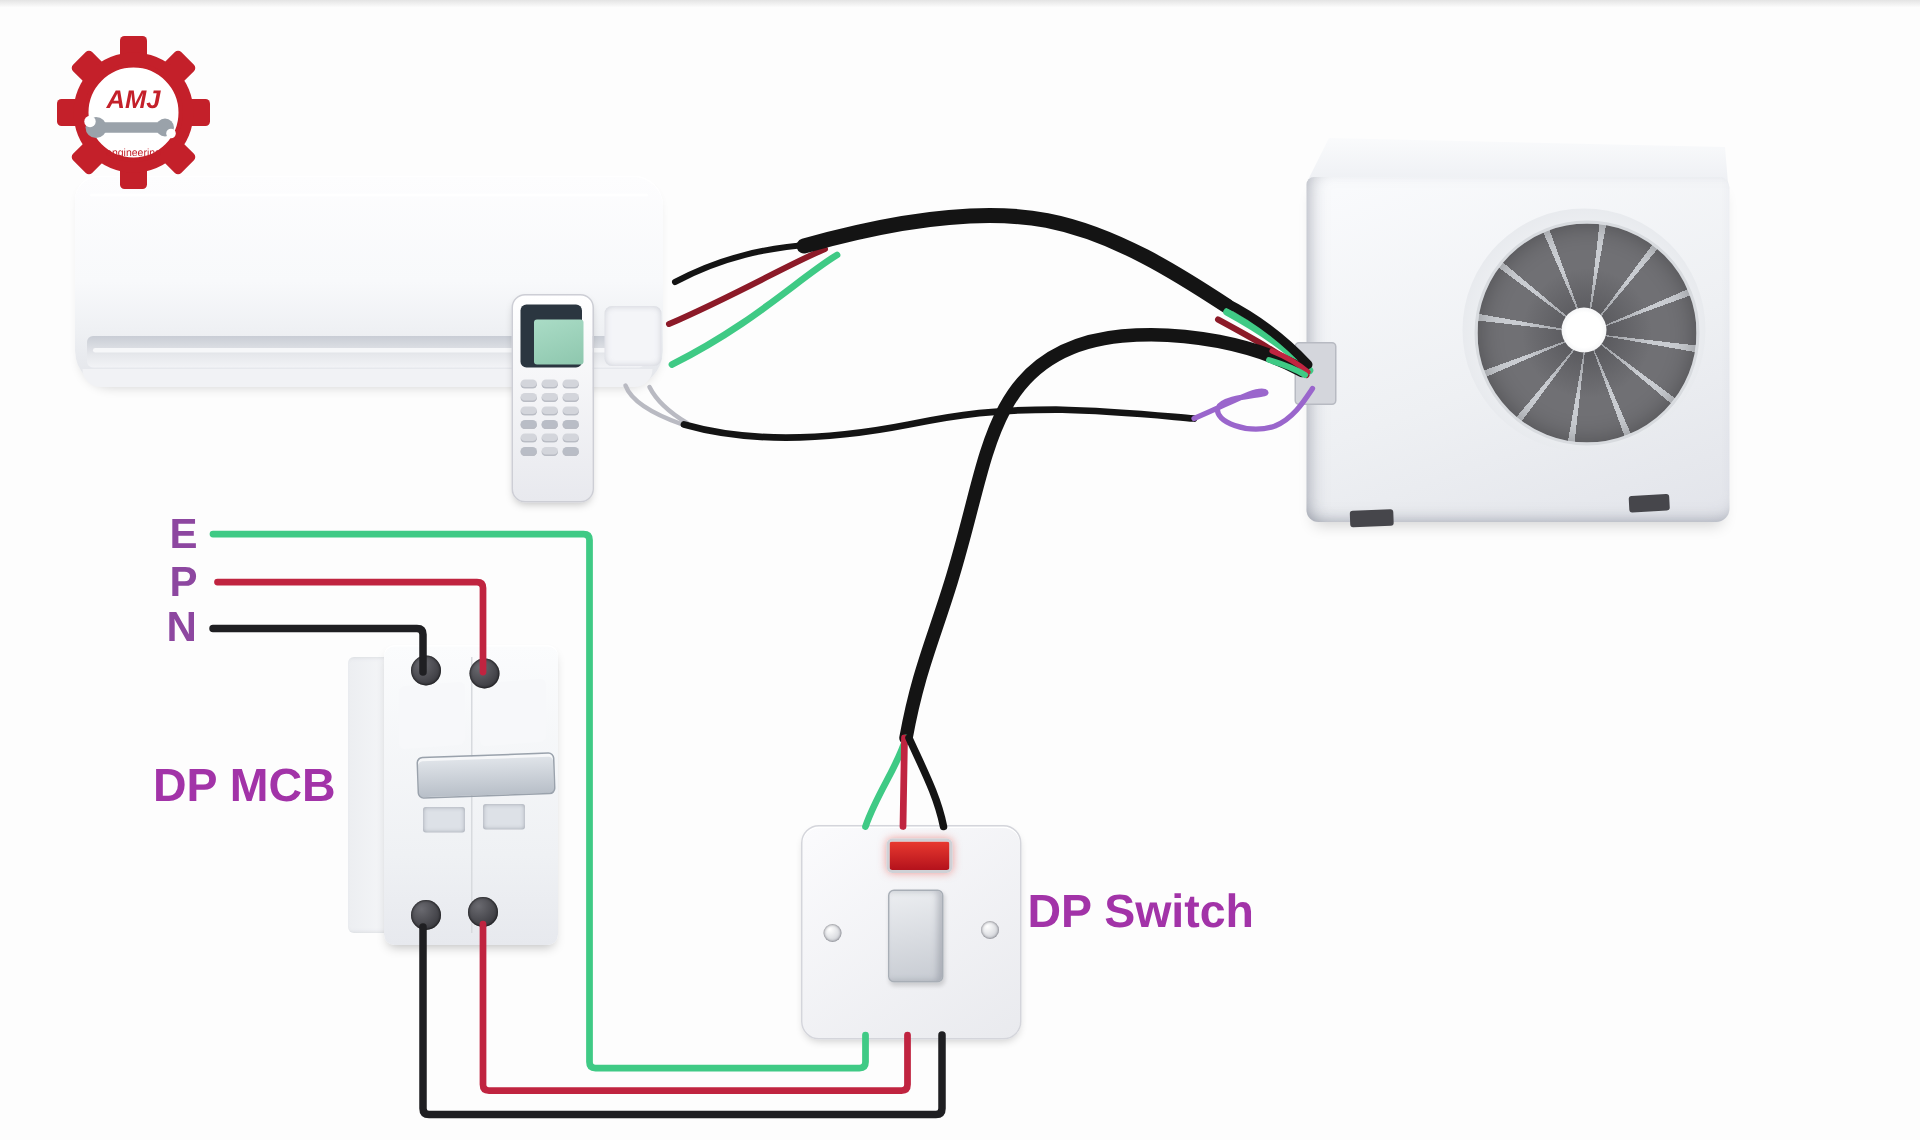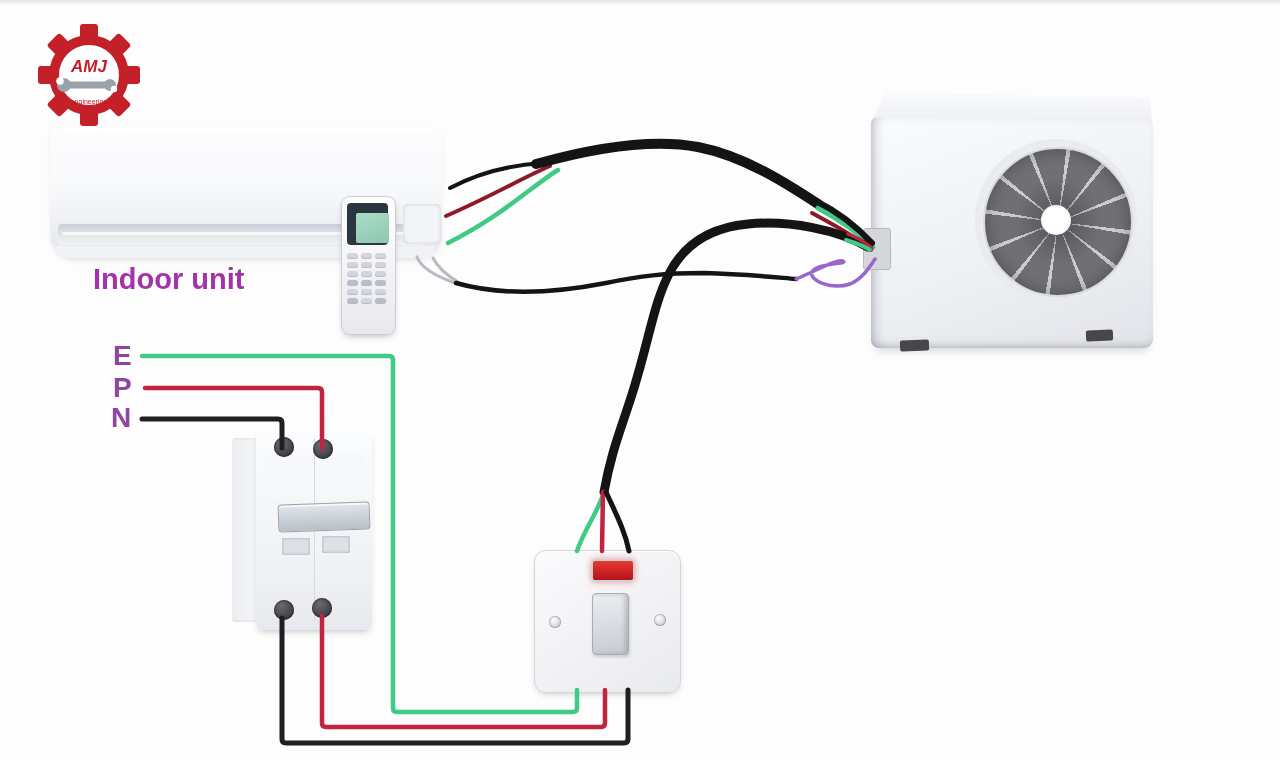--- a/index.html
+++ b/index.html
@@ -254,19 +254,20 @@
     <path d="M606,492 C616,514 625,531 629,551" stroke-width="5" stroke="#141414"></path>
 
     <path d="M142,356 L389,356 Q393,356 393,360 L393,708 Q393,712 397,712 L573,712 Q577,712 577,708 L577,690" stroke-width="4.5" stroke="#3fca85"></path>
     <path d="M145,388 L318,388 Q322,388 322,392 L322,448" stroke-width="4.5" stroke="#c02440"></path>
     <path d="M142,419 L278,419 Q282,419 282,423 L282,448" stroke-width="5" stroke="#1f1f22"></path>
 
     <path d="M282,618 L282,739 Q282,743 286,743 L624,743 Q628,743 628,739 L628,690" stroke-width="5" stroke="#1f1f22"></path>
     <path d="M322,616 L322,723 Q322,727 326,727 L601,727 Q605,727 605,723 L605,690" stroke-width="4.5" stroke="#c02440"></path>
   </svg>
 
-  <div class="abs lbl lbl-indoor">Indoor unit</div>
+  <div class="abs lbl lbl-mcb">DP MCB</div>
+  <div class="abs lbl lbl-switch">DP Switch</div>
 
   <div class="abs term term-e">E</div>
   <div class="abs term term-p">P</div>
   <div class="abs term term-n">N</div>
 
 </div>
 
 </body></html>

